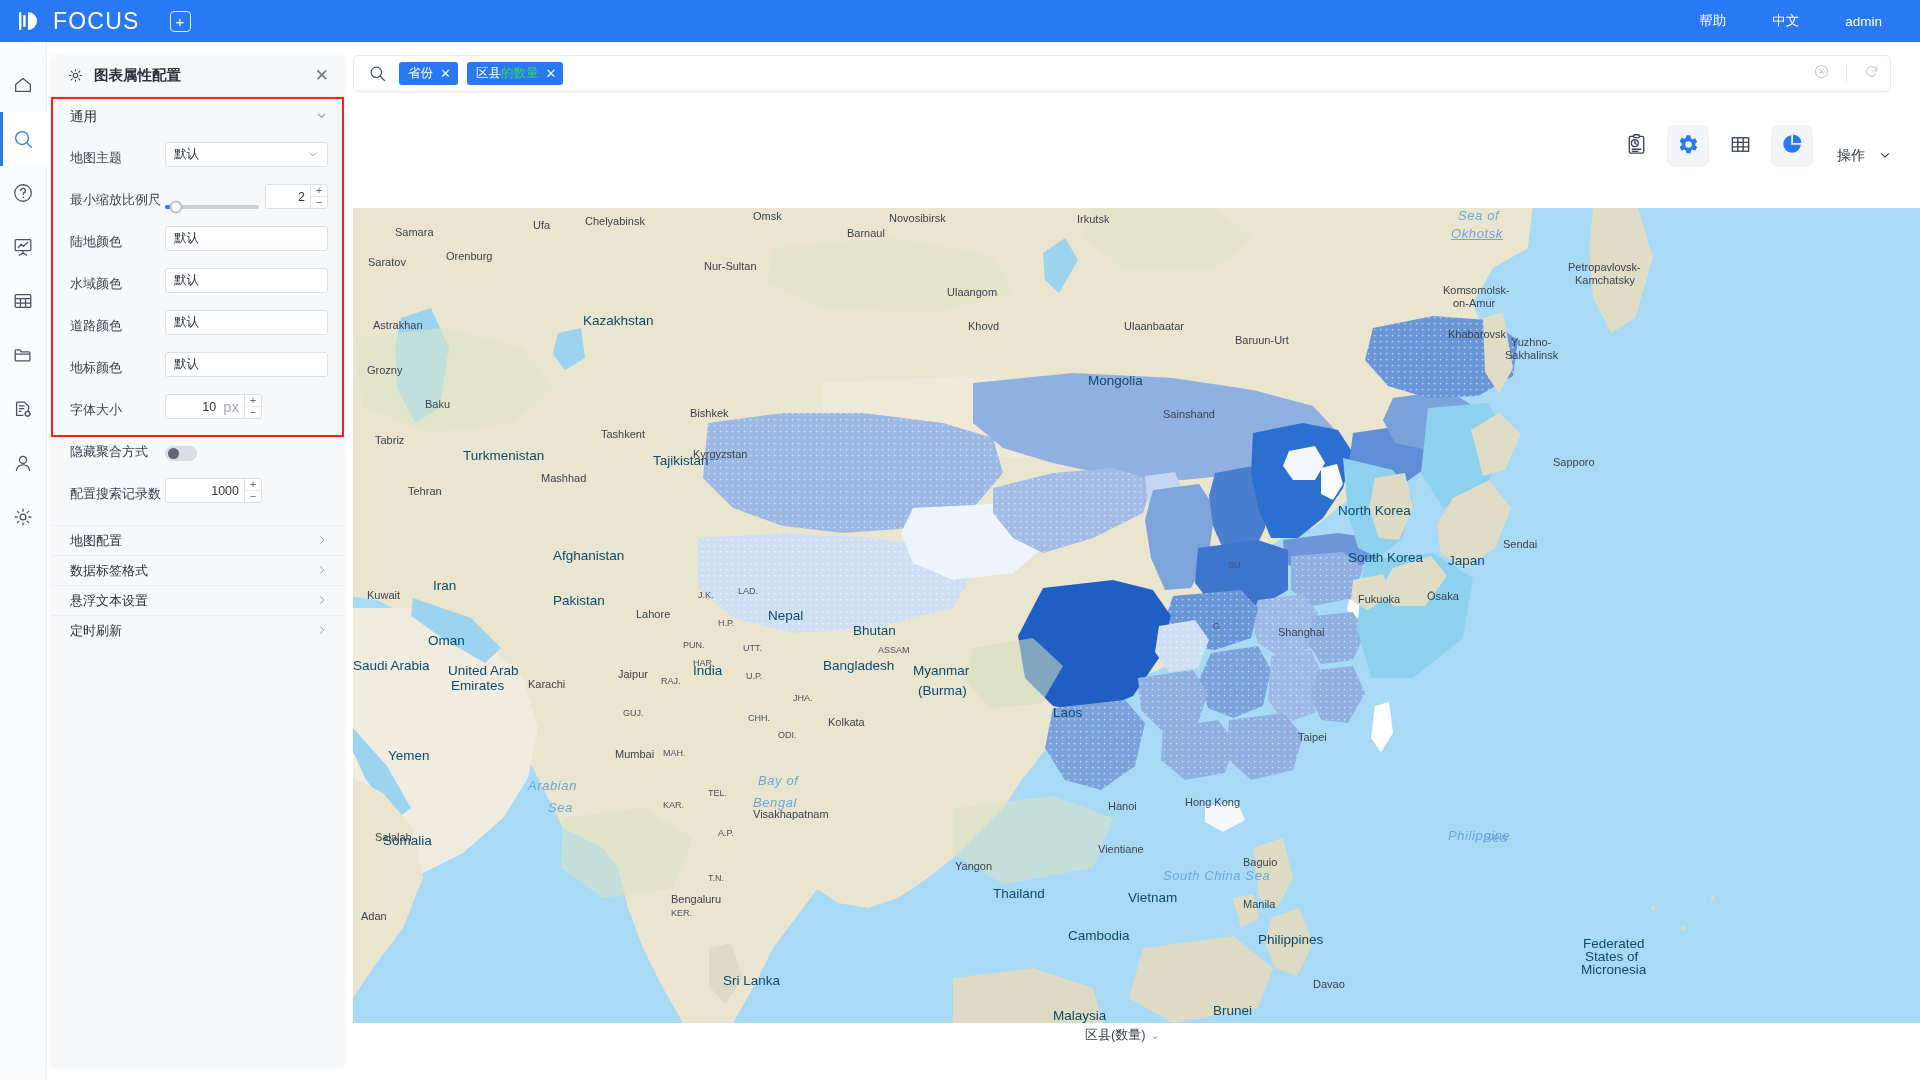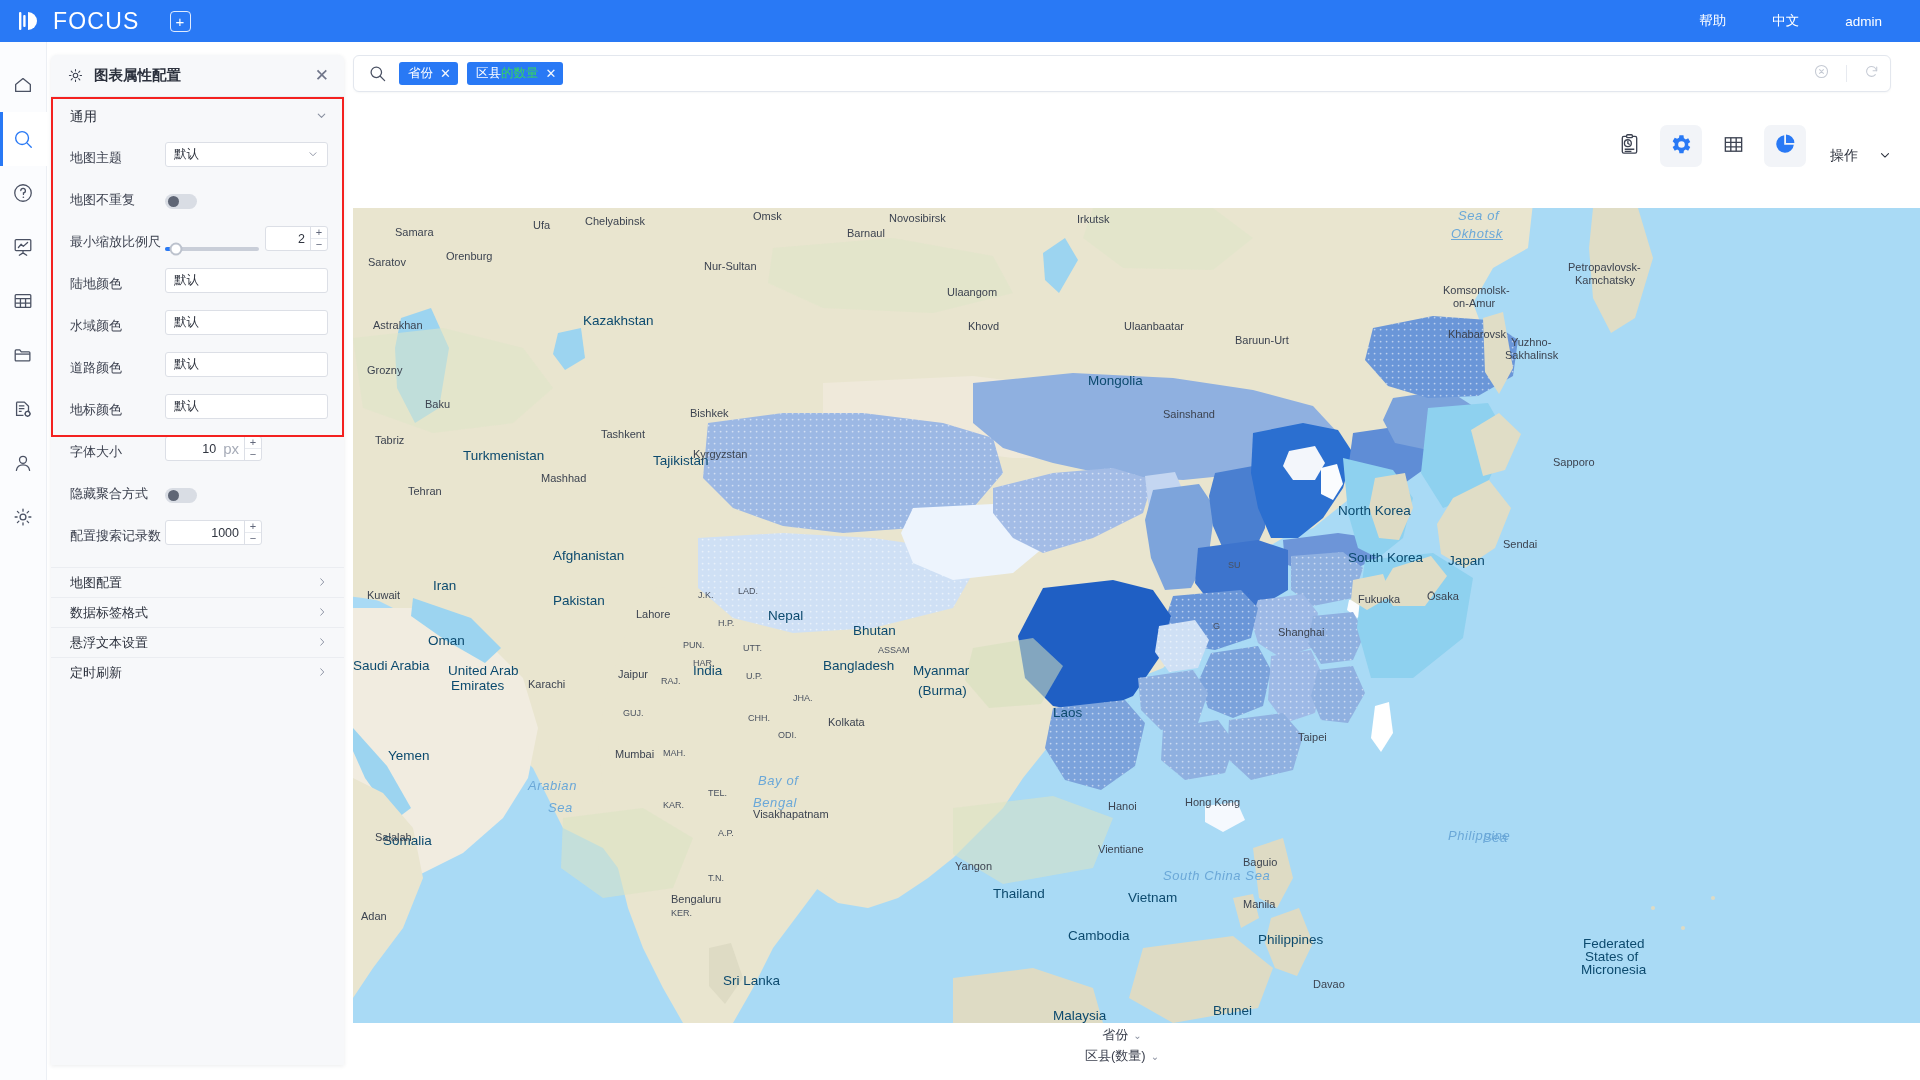--- a/index.html
+++ b/index.html
@@ -153,21 +153,21 @@
   
   .chart-toolbar {
     position: absolute; top: 125px; right: 28px; display: flex; align-items: center; gap: 10px;
   }
   .tb-btn {
     width: 42px; height: 42px; border-radius: 7px; display: flex; align-items: center; justify-content: center;
     cursor: pointer; color: #3d4352;
   }
   .tb-btn.sel { background: #f2f4f8; color: #2979f5; }
   .tb-ops {
-    display: flex; align-items: flex-end; gap: 20px; margin-left: 14px; cursor: pointer;
+    display: flex; align-items: flex-end; gap: 13px; margin-left: 14px; cursor: pointer;
     font-size: 14px; color: #2c313d; margin-top: 19px;
   }
 
   
   .chart-title {
     position: absolute; top: 175px; left: 353px; width: 1538px; text-align: center;
     font-size: 20px; color: #2c313d;
   }
   .map {
     position: absolute; top: 208px; left: 353px; width: 1567px; height: 815px;
@@ -323,26 +323,20 @@
         <div class="select-box">
           <span class="val">默认</span>
           <span class="chev">
             <svg width="12" height="12" viewBox="0 0 24 24" fill="none" stroke="currentColor" stroke-width="2">
                 <path d="M6 9.5 12 15.5 18 9.5" stroke-linecap="round" stroke-linejoin="round"></path>
               </svg>
           </span>
         </div>
       </div>
 
-      <div class="row">
-        <span class="label">地图不重复</span>
-        <div class="switch">
-            <span class="knob"></span>
-          </div>
-      </div>
 
       <div class="row">
         <span class="label">最小缩放比例尺</span>
         <div class="slider-wrap">
           <div class="slider-track">
             <div class="slider-fill"></div>
             <div class="slider-knob"></div>
           </div>
         </div>
         <div class="stepper">
@@ -808,20 +802,17 @@
         <span class="mlabel small" style="left: 365px; top: 620px;">A.P.</span>
         <span class="mlabel small" style="left: 355px; top: 665px;">T.N.</span>
         <span class="mlabel small" style="left: 318px; top: 700px;">KER.</span>
         <span class="mlabel small" style="left: 875px; top: 352px;">SU</span>
         <span class="mlabel small" style="left: 860px; top: 413px;">G</span>
       </div>
   </div>
 
   <div class="axis-labels">
     <div>
-      <span>省份</span><span class="chev">⌄</span>
-    </div>
-    <div>
       <span>区县(数量)</span><span class="chev">⌄</span>
     </div>
   </div>
 
 </div>
 
 </body></html>

